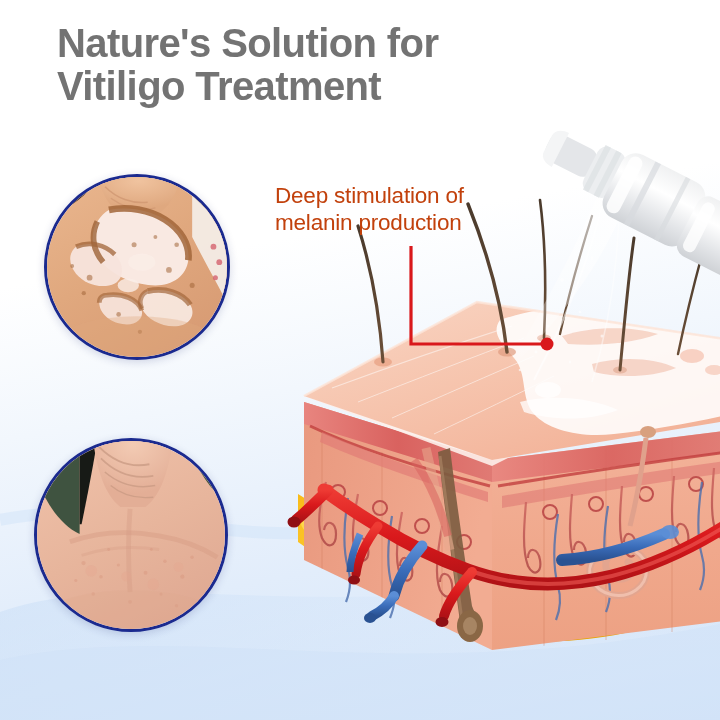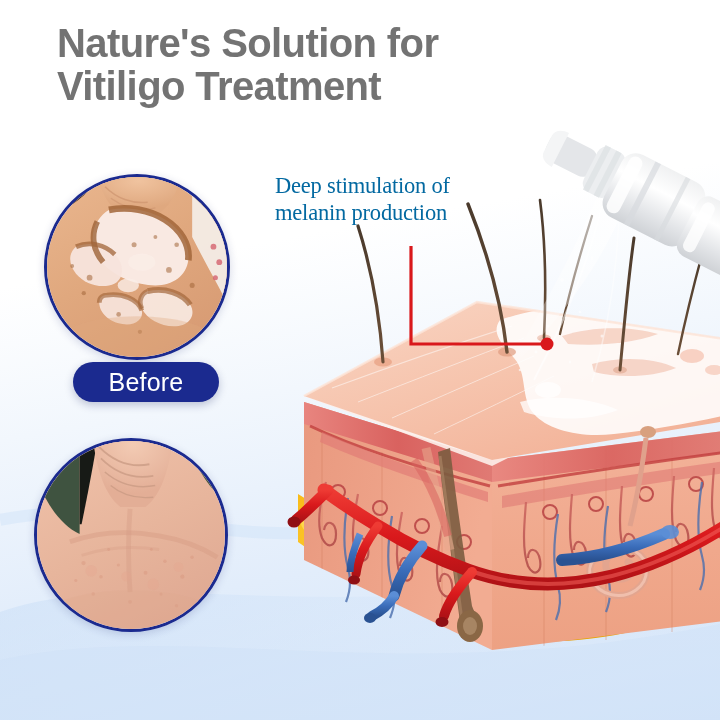--- a/index.html
+++ b/index.html
@@ -23,23 +23,23 @@
   .headline {
     position:absolute; left:37px; top:22px;
     font-size:40px; font-weight:bold; line-height:1.07;
     color:#737373; letter-spacing:-0.6px;
     white-space:pre-line;
     margin-left:20px;
   }
 
   
   .callout {
-    position:absolute; left:275px; top:172px;
-    font-size:22.5px; line-height:1.22; color:#0369a1;
-    white-space:pre-line; letter-spacing:-0.2px;font-family:Liberation Serif, serif;
+    position:absolute; left:275px; top:182px;
+    font-size:22.5px; line-height:1.22; color:#c2410c;
+    white-space:pre-line; letter-spacing:-0.2px;
   }
   .leader { position:absolute; left:395px; top:240px; width:175px; height:120px; }
 
   
   .photo-circle {
     position:absolute; border-radius:50%;
     border:3px solid #1b2a8f; overflow:hidden;
     box-shadow:0 2px 9px rgba(30,40,110,.18);
   }
   #circle-before { left:44px; top:174px; width:186px; height:186px; }
@@ -424,21 +424,20 @@
             <circle cx="26" cy="92" r="2"></circle>
         </g>
         <g fill="#fbeee8" opacity=".8">
           <ellipse cx="98" cy="88" rx="14" ry="9"></ellipse>
           <ellipse cx="84" cy="112" rx="11" ry="7"></ellipse>
         </g>
       </g>
       <ellipse cx="93" cy="170" rx="80" ry="26" fill="#dfa87f" opacity=".35"></ellipse>
     </svg>
   </div>
-  <div class="pill" id="pill-before">Before</div>
 
   <div class="photo-circle" id="circle-after">
     <svg viewBox="0 0 194 194">
       <defs>
         <linearGradient id="aSkin" x1="0.25" y1="0" x2="0.75" y2="1">
           <stop offset="0" stop-color="#efc0a8"></stop>
           <stop offset="0.5" stop-color="#e7b59c"></stop>
           <stop offset="1" stop-color="#dfa892"></stop>
         </linearGradient>
         <radialGradient id="aNeck" cx="0.5" cy="0.05" r="0.75">

